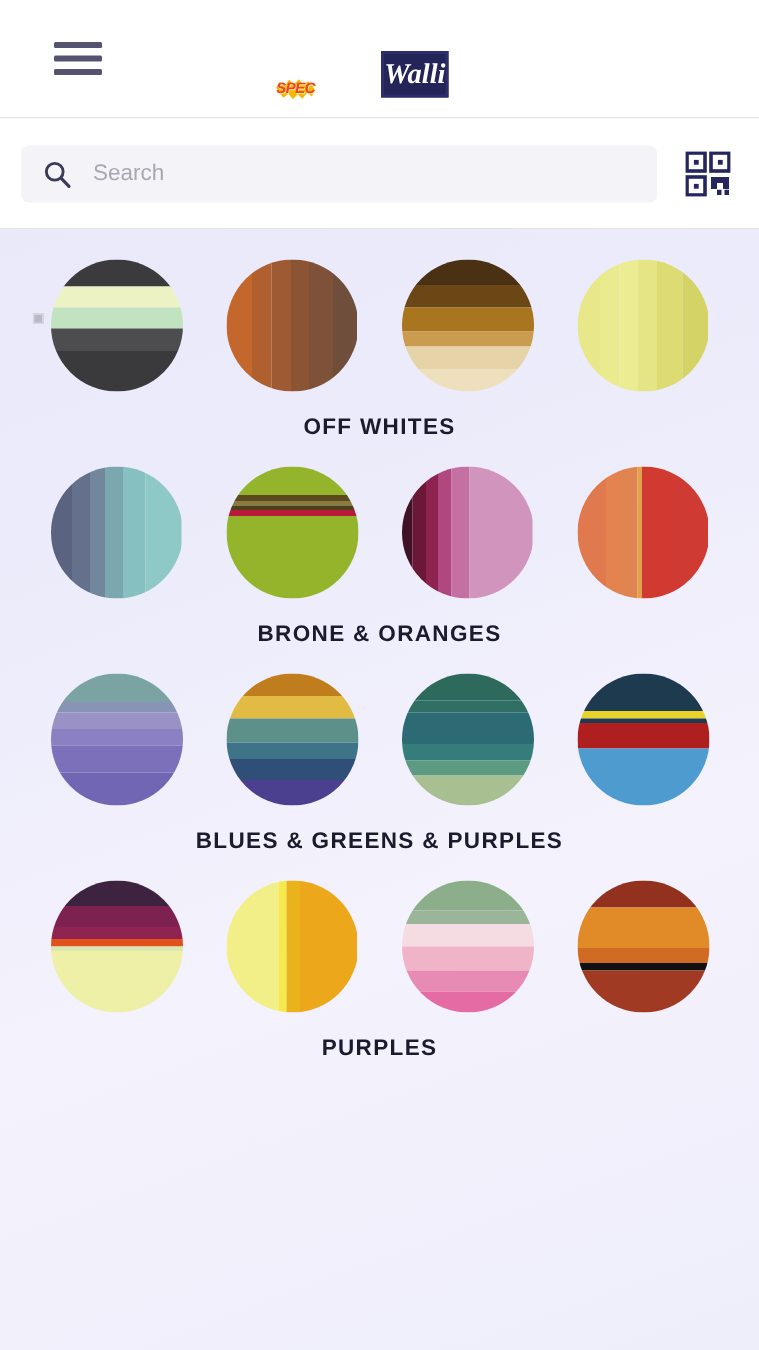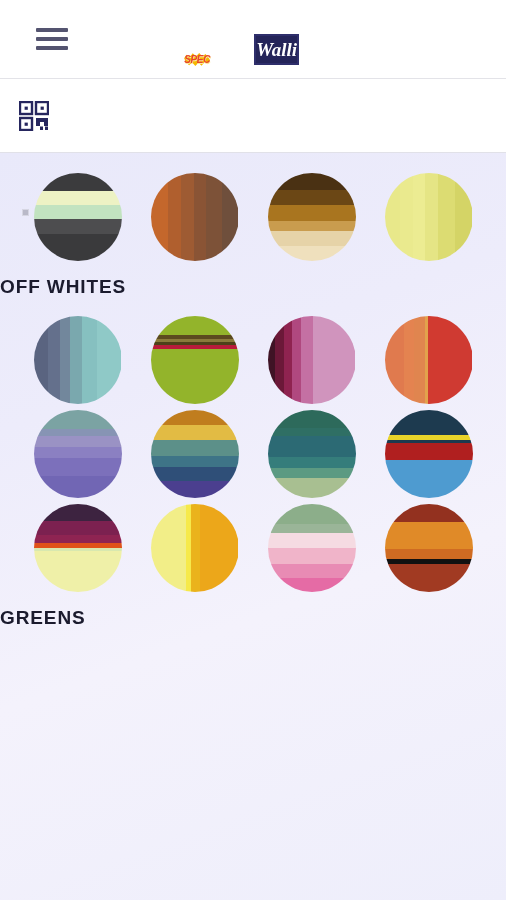--- a/index.html
+++ b/index.html
@@ -214,21 +214,22 @@
   .swatch .stripes {
     position: absolute;
     inset: 0;
     display: flex;
   }
   .swatch.horizontal .stripes { flex-direction: column; }
   .swatch.vertical .stripes { flex-direction: row; }
   .swatch .stripes > i { display: block; }
 
   .group-label {
-    font-size: 19px;
+    text-align: center;
+    font-size: 15px;
     font-weight: bold;
     letter-spacing: 0.9px;
     color: #1b1b2e;
     margin-top: 15px;
     margin-bottom: 18px;
   }
 </style>
 </head>
 <body>
 
@@ -246,20 +247,29 @@
         <div class="logo-spec-burst"></div>
         <div class="logo-spec-text">SPEC</div>
       </div>
       <div class="logo-box">
         <div class="logo-name">Walli</div>
       </div>
     </div>
   </div>
 
   <div class="searchbar">
+    <div class="search-field">
+      <span class="search-icon">
+        <svg width="20" height="20" viewBox="0 0 20 20">
+          <circle cx="8.5" cy="8.5" r="5.6" fill="none" stroke="#3b3b55" stroke-width="1.9"></circle>
+          <line x1="12.7" y1="12.7" x2="18" y2="18.2" stroke="#3b3b55" stroke-width="2.1" stroke-linecap="round"></line>
+        </svg>
+      </span>
+      <input class="search-input" type="text" placeholder="Search" style="">
+    </div>
     <div class="qr-btn">
       <svg width="30" height="30" viewBox="0 0 30 30">
         <rect x="1" y="1" width="12" height="12" fill="none" stroke="#26265e" stroke-width="2.4"></rect>
         <rect x="5.6" y="5.6" width="3.2" height="3.2" fill="#26265e"></rect>
         <rect x="17" y="1" width="12" height="12" fill="none" stroke="#26265e" stroke-width="2.4"></rect>
         <rect x="21.6" y="5.6" width="3.2" height="3.2" fill="#26265e"></rect>
         <rect x="1" y="17" width="12" height="12" fill="none" stroke="#26265e" stroke-width="2.4"></rect>
         <rect x="5.6" y="21.6" width="3.2" height="3.2" fill="#26265e"></rect>
         <rect x="17" y="17" width="4" height="8" fill="#26265e"></rect>
         <rect x="21" y="17" width="4" height="4" fill="#26265e"></rect>
@@ -353,20 +363,21 @@
               <div class="stripes">
                 <i style="background: rgb(224, 122, 78); flex: 0 0 22%;"></i>
                 <i style="background: rgb(228, 131, 80); flex: 0 0 12%;"></i>
                 <i style="background: rgb(224, 133, 79); flex: 0 0 12%;"></i>
                 <i style="background: rgb(226, 161, 76); flex: 0 0 4%;"></i>
                 <i style="background: rgb(209, 58, 48); flex: 0 0 24%;"></i>
                 <i style="background: rgb(207, 58, 50); flex: 0 0 26%;"></i>
               </div>
             </div>
           </div>
+          <div class="group-label">BRONE &amp; ORANGES</div>
         </div>
         <div class="group">
           <div class="swatch-row">
             <div class="swatch horizontal">
               <div class="stripes">
                 <i style="background: rgb(123, 163, 163); flex: 0 0 22%;"></i>
                 <i style="background: rgb(135, 148, 180); flex: 0 0 8%;"></i>
                 <i style="background: rgb(154, 146, 196); flex: 0 0 12%;"></i>
                 <i style="background: rgb(139, 128, 194); flex: 0 0 13%;"></i>
                 <i style="background: rgb(124, 112, 187); flex: 0 0 20%;"></i>
@@ -396,20 +407,21 @@
             <div class="swatch horizontal">
               <div class="stripes">
                 <i style="background: rgb(29, 58, 79); flex: 0 0 28%;"></i>
                 <i style="background: rgb(232, 211, 42); flex: 0 0 6%;"></i>
                 <i style="background: rgb(29, 58, 79); flex: 0 0 4%;"></i>
                 <i style="background: rgb(176, 31, 31); flex: 0 0 19%;"></i>
                 <i style="background: rgb(78, 155, 208); flex: 0 0 43%;"></i>
               </div>
             </div>
           </div>
+          <div class="group-label">BLUES &amp; GREENS &amp; PURPLES</div>
         </div>
         <div class="group">
           <div class="swatch-row">
             <div class="swatch horizontal">
               <div class="stripes">
                 <i style="background: rgb(61, 35, 64); flex: 0 0 19%;"></i>
                 <i style="background: rgb(124, 33, 80); flex: 0 0 16%;"></i>
                 <i style="background: rgb(143, 36, 82); flex: 0 0 9%;"></i>
                 <i style="background: rgb(224, 82, 26); flex: 0 0 6%;"></i>
                 <i style="background: rgb(216, 232, 176); flex: 0 0 3%;"></i>
@@ -437,18 +449,18 @@
             <div class="swatch horizontal">
               <div class="stripes">
                 <i style="background: rgb(147, 49, 31); flex: 0 0 21%;"></i>
                 <i style="background: rgb(224, 138, 40); flex: 0 0 30%;"></i>
                 <i style="background: rgb(207, 107, 34); flex: 0 0 12%;"></i>
                 <i style="background: rgb(17, 17, 17); flex: 0 0 5%;"></i>
                 <i style="background: rgb(161, 58, 34); flex: 0 0 32%;"></i>
               </div>
             </div>
           </div>
-          <div class="group-label">GREENS</div>
+          <div class="group-label">PURPLES</div>
         </div>
       </div>
   </div>
 
 </div>
 
 </body></html>

